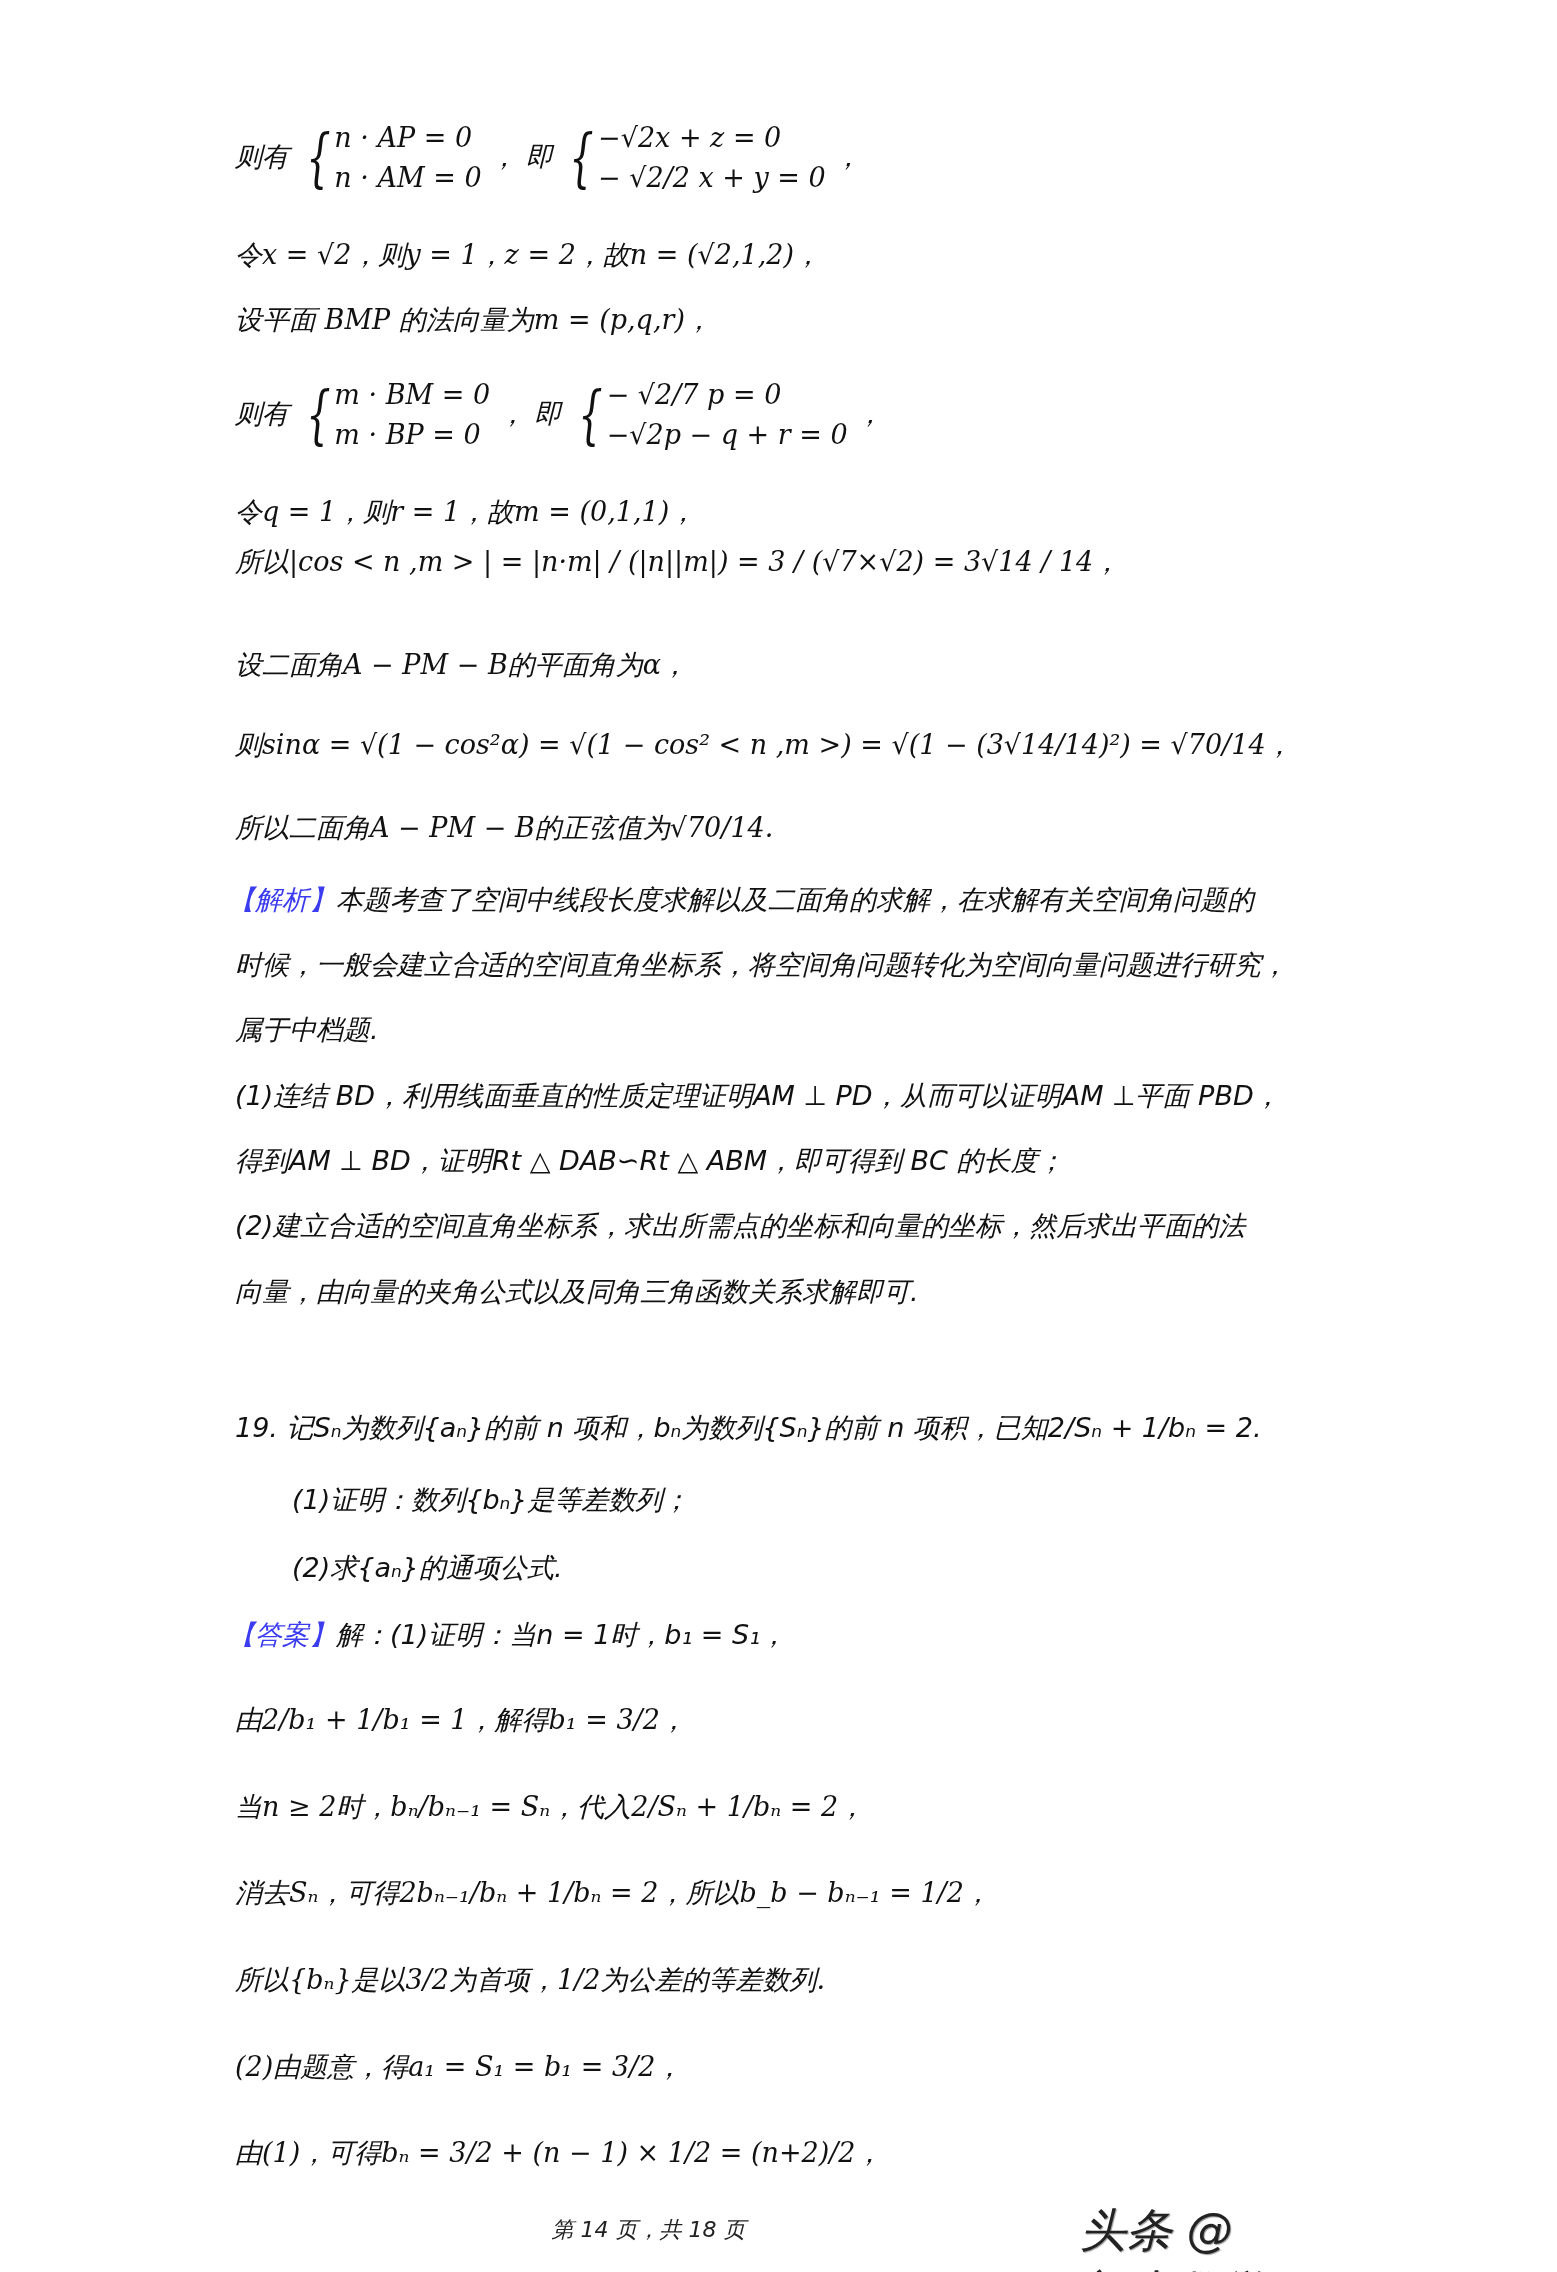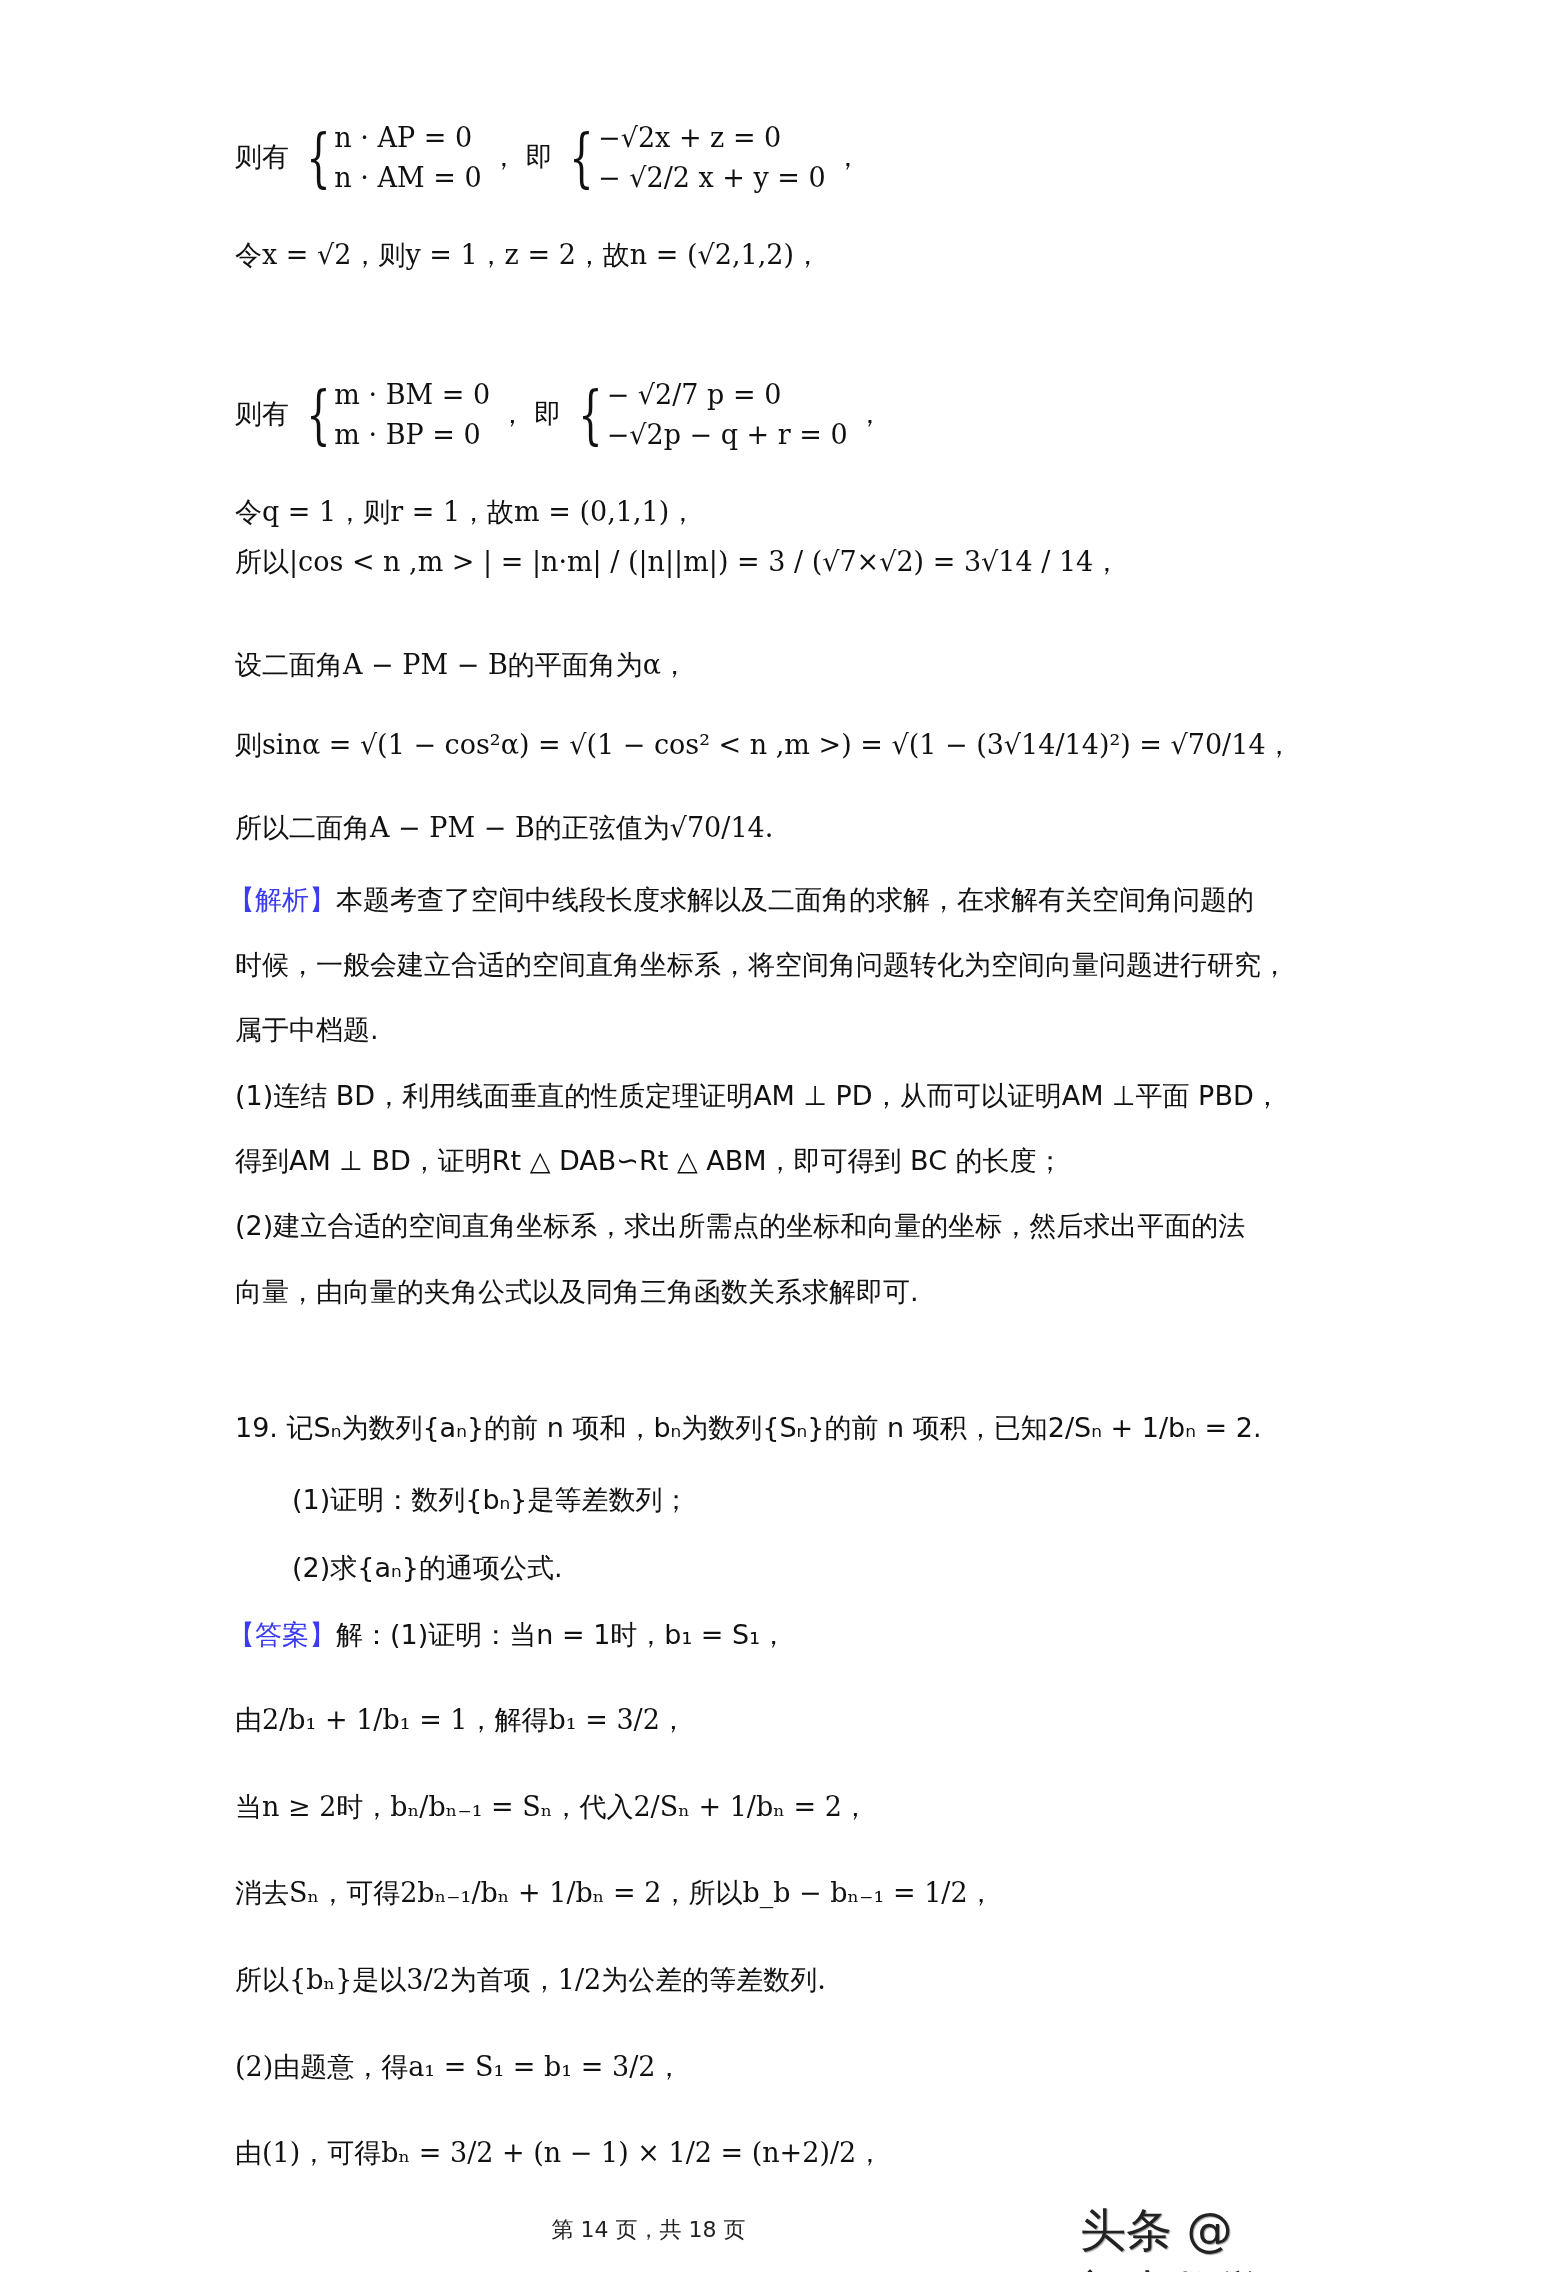--- a/index.html
+++ b/index.html
@@ -1,18 +1,18 @@
 <!DOCTYPE html>
 <html><head>
 <meta charset="utf-8">
 <style>
   html, body { margin: 0; padding: 0; background: #ffffff; }
   body { width: 1557px; height: 2272px; position: relative; overflow: hidden;
          font-family: "DejaVu Serif", "Liberation Serif", serif; color: #111; }
-  .page { position: absolute; left: 0; top: 0; width: 1268px; height: 2272px; }
+  .page { position: absolute; left: 0; top: 0; width: 1268px; height: 2272px; font-style: italic; }
   .line { position: absolute; left: 235px; font-size: 27px; line-height: 40px; white-space: nowrap;
           font-family: "DejaVu Serif", "Liberation Serif", serif; }
   .cjk { font-family: "DejaVu Sans", "Liberation Sans", sans-serif; }
   .tag { color: #3b3bf0; font-family: "DejaVu Sans", sans-serif; }
   .sys { display: inline-flex; align-items: center; vertical-align: middle; }
   .brace { font-size: 64px; line-height: 64px; font-weight: 200; transform: scaleX(0.6); margin-right: -4px;
            font-family: "DejaVu Serif", serif; }
   .sys .rows { display: flex; flex-direction: column; line-height: 40px; }
   .footer { position: absolute; top: 2215px; left: 0; width: 1557px; text-align: center; font-size: 22px;
             font-family: "DejaVu Sans", sans-serif; color: #222; margin-left: -130px; }
@@ -38,20 +38,21 @@
       <span class="brace">{</span>
       <span class="rows">
         <span>−√2x + z = 0</span>
         <span>− √2/2 x + y = 0</span>
       </span>
     </span>
     <span>，</span>
   </div>
 
   <div class="line" style="top:235px;">令x = √2，则y = 1，z = 2，故n = (√2,1,2)，</div>
+  <div class="line" style="top:300px;">设平面 BMP 的法向量为m = (p,q,r)，</div>
 
   <div class="line" style="top:375px;">
     <span class="cjk">则有</span>
     <span class="sys">
       <span class="brace">{</span>
       <span class="rows">
         <span>m · BM = 0</span>
         <span>m · BP = 0</span>
       </span>
     </span>

